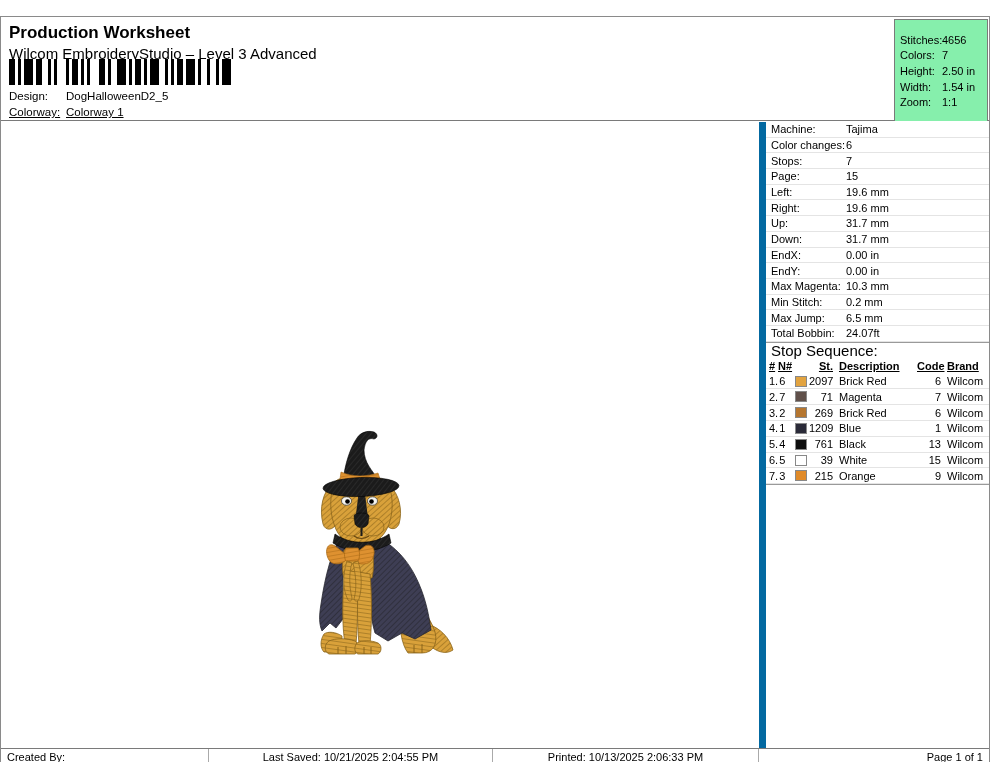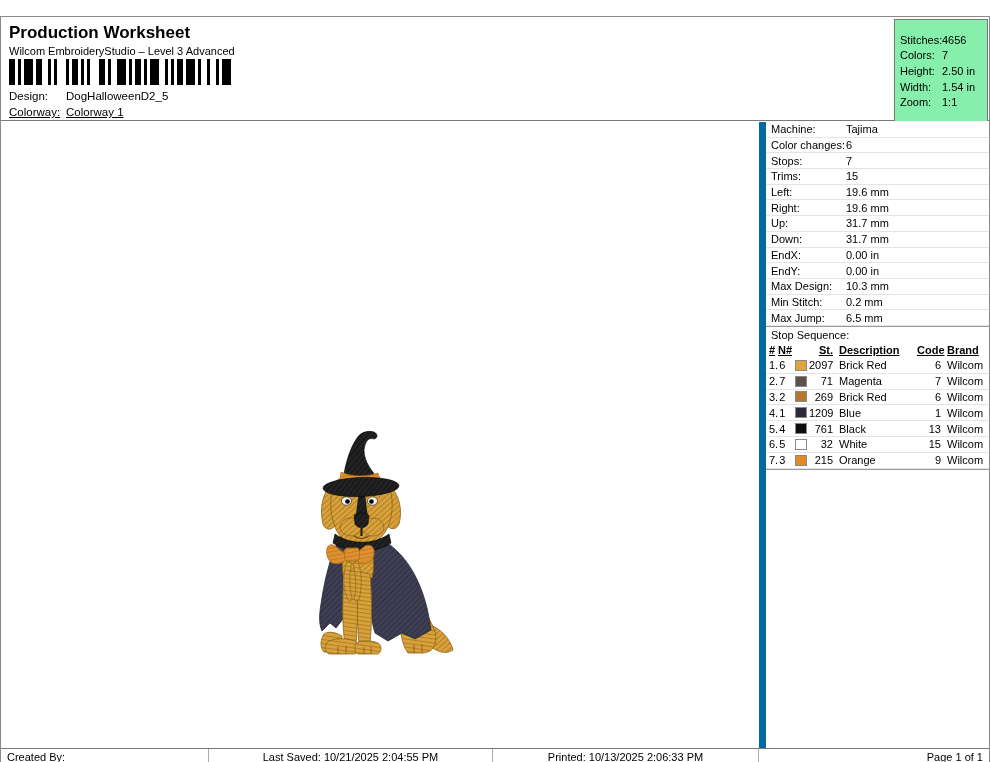--- a/index.html
+++ b/index.html
@@ -6,21 +6,21 @@
   html,body { background:#ffffff; }
   body { font-family:"Liberation Sans","DejaVu Sans",sans-serif; color:#000; }
   #page {
     position:relative; width:990px; height:762px; background:#fff;
     border:1px solid #8a8a8a; overflow:hidden;margin-top:16px;
   }
 
   
   #header { position:absolute; top:0; left:0; width:100%; height:104px; border-bottom:1px solid #7a7a7a; background:#fff; }
   .pw-title { position:absolute; top:6px; left:8px; font-size:17px; font-weight:bold; letter-spacing:0; }
-  .pw-subtitle { position:absolute; top:28px; left:8px; font-size:11px; }
+  .pw-subtitle { position:absolute; top:28px; left:8px; font-size:15px; }
   #barcode { position:absolute; top:42px; left:8px; width:225px; height:26px; display:flex; align-items:stretch; }
   #barcode .bar { height:100%; }
   .meta-row { position:absolute; left:8px; font-size:11.5px; display:flex; }
   .meta-row .lbl { width:57px; }
   #design-row { top:73px; }
   #colorway-row { top:89px;text-decoration:underline; }
 
   
   #stats-box {
     position:absolute; top:2px; left:893px; width:94px; height:102px;
@@ -30,21 +30,21 @@
   .stat-row .lbl { padding-left:5px; width:47px; }
 
   
   #canvas { position:absolute; top:105px; left:0; width:758px; height:640px; background:#fff; }
   #design-svg { position:absolute; left:315px; top:302px; width:145px; height:240px; }
 
   
   #right-panel { position:absolute; top:105px; left:758px; width:232px; height:640px; border-left:7px solid #0369a1; background:#fff; }
   .mi-row { display:flex; font-size:11px; height:15.7px; align-items:center; border-bottom:1px solid #e4e4e4; }
   .mi-row .mi-label { padding-left:5px; width:80px; }
-  #stop-seq-title { font-size:11px; height:16px; line-height:16px; padding-left:5px; border-top:1px solid #9a9a9a; }
+  #stop-seq-title { font-size:15px; height:16px; line-height:16px; padding-left:5px; border-top:1px solid #9a9a9a; }
   .ss-row { display:flex; align-items:center; font-size:11px; height:15.8px; border-bottom:1px solid #e4e4e4; padding-left:3px; }
   .ss-row.hdr { font-weight:bold; border-bottom:none; height:16px; }
   .ss-row.hdr span { text-decoration:underline; }
   .c-num { width:11px; }
   .c-n { width:14px; }
   .c-swatch { width:12px; height:11px; border:1px solid #888; margin:0 2px 0 3px; flex:none; }
   .c-swatch-spacer { width:17px; flex:none; }
   .c-st { width:24px; text-align:right; flex:none; }
   .c-desc { width:78px; margin-left:6px; flex:none; }
   .c-code { width:24px; text-align:right; flex:none; }
@@ -234,21 +234,21 @@
       </div>
     <div class="mi-row">
         <span class="mi-label">Color changes:</span>
         <span>6</span>
       </div>
     <div class="mi-row">
         <span class="mi-label">Stops:</span>
         <span>7</span>
       </div>
     <div class="mi-row">
-        <span class="mi-label">Trims:</span>
+        <span class="mi-label">Page:</span>
         <span>15</span>
       </div>
     <div class="mi-row">
         <span class="mi-label">Left:</span>
         <span>19.6 mm</span>
       </div>
     <div class="mi-row">
         <span class="mi-label">Right:</span>
         <span>19.6 mm</span>
       </div>
@@ -262,30 +262,34 @@
       </div>
     <div class="mi-row">
         <span class="mi-label">EndX:</span>
         <span>0.00 in</span>
       </div>
     <div class="mi-row">
         <span class="mi-label">EndY:</span>
         <span>0.00 in</span>
       </div>
     <div class="mi-row">
-        <span class="mi-label">Max Design:</span>
+        <span class="mi-label">Max Magenta:</span>
         <span>10.3 mm</span>
       </div>
     <div class="mi-row">
         <span class="mi-label">Min Stitch:</span>
         <span>0.2 mm</span>
       </div>
     <div class="mi-row">
         <span class="mi-label">Max Jump:</span>
         <span>6.5 mm</span>
+      </div>
+    <div class="mi-row">
+        <span class="mi-label">Total Bobbin:</span>
+        <span>24.07ft</span>
       </div>
 
     <div id="stop-seq-title">Stop Sequence:</div>
 
     <div class="ss-row hdr">
       <span class="c-num">#</span>
       <span class="c-n">N#</span>
       <span class="c-swatch-spacer"></span>
       <span class="c-st">St.</span>
       <span class="c-desc">Description</span>
@@ -335,21 +339,21 @@
       <span class="c-swatch" style="background-color: rgb(13, 13, 13);"></span>
       <span class="c-st">761</span>
       <span class="c-desc">Black</span>
       <span class="c-code">13</span>
       <span class="c-brand">Wilcom</span>
     </div>
     <div class="ss-row">
       <span class="c-num">6.</span>
       <span class="c-n">5</span>
       <span class="c-swatch" style="background-color: rgb(255, 255, 255);"></span>
-      <span class="c-st">32</span>
+      <span class="c-st">39</span>
       <span class="c-desc">White</span>
       <span class="c-code">15</span>
       <span class="c-brand">Wilcom</span>
     </div>
     <div class="ss-row">
       <span class="c-num">7.</span>
       <span class="c-n">3</span>
       <span class="c-swatch" style="background-color: rgb(224, 138, 40);"></span>
       <span class="c-st">215</span>
       <span class="c-desc">Orange</span>

